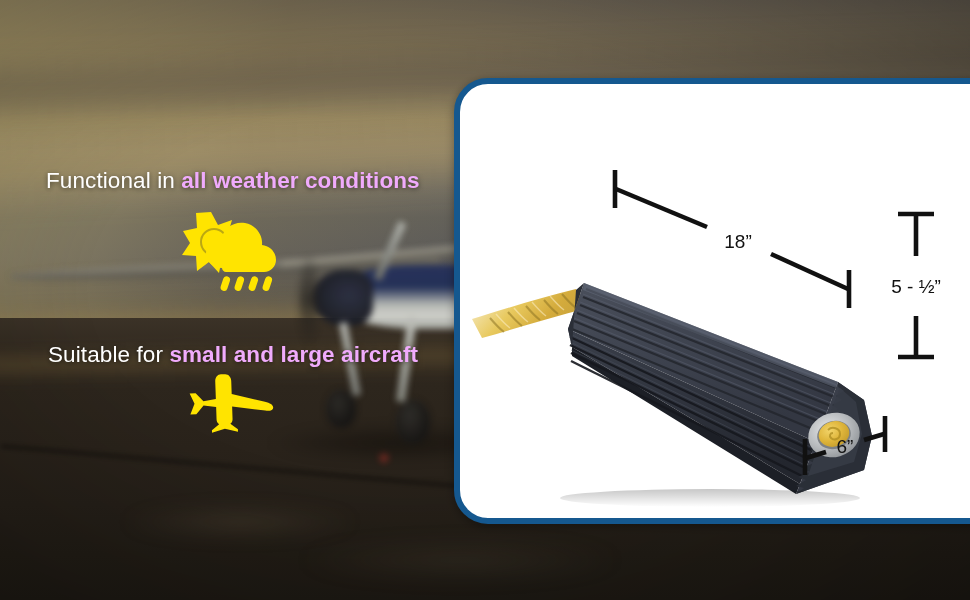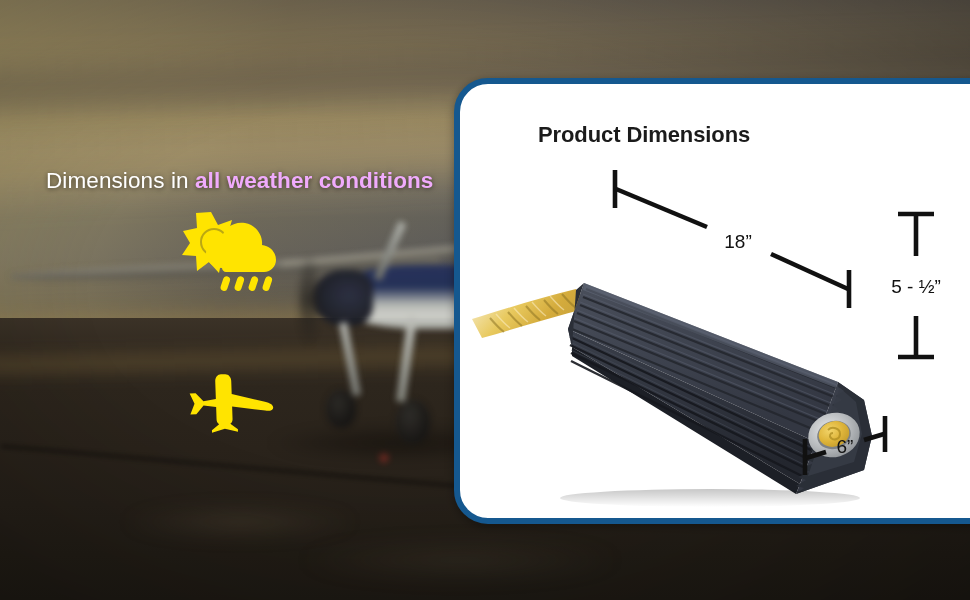--- a/index.html
+++ b/index.html
@@ -318,21 +318,21 @@
       <div class="p-tire-b"></div>
       <div class="p-redlight"></div>
     </div>
 
     <div class="photo-vignette"></div>
   </div>
 
   <div class="features">
 
     <div class="feature-line nosel" id="feature-line-0">
-      <span>Dimensions in </span><span class="hi">all weather conditions</span>
+      <span>Functional in </span><span class="hi">all weather conditions</span>
     </div>
 
     <div class="feature-icon" id="feature-icon-0">
       <svg width="104" height="86" viewBox="0 0 104 86" aria-hidden="true">
 
         <path d="M31 6 L38 19 L52 14 L48 28 L62 33 L49 41 L57 54 L42 52 L39 67 L29 56 L17 65 L16 50 L2 49 L10 37 L3 25 L17 22 L16 7 Z" fill="#ffe400"></path>
 
         <circle cx="34" cy="36" r="13" fill="none" stroke="#ffe400" stroke-width="6"></circle>
 
         <circle cx="34" cy="36" r="13" fill="none" stroke="#3d3a33" stroke-width="2" opacity="0.35"></circle>
@@ -342,34 +342,36 @@
 
         <g fill="#ffe400">
           <rect x="42" y="70" width="7" height="15" rx="3.5" transform="rotate(18 45 77)"></rect>
           <rect x="56" y="70" width="7" height="15" rx="3.5" transform="rotate(18 59 77)"></rect>
           <rect x="70" y="70" width="7" height="15" rx="3.5" transform="rotate(18 73 77)"></rect>
           <rect x="84" y="70" width="7" height="15" rx="3.5" transform="rotate(18 87 77)"></rect>
         </g>
       </svg>
     </div>
 
+    <div class="feature-line nosel" id="feature-line-1">
+      <span>Suitable for </span><span class="hi">small and large aircraft</span>
+    </div>
 
     <div class="feature-icon" id="feature-icon-1">
       <svg width="92" height="62" viewBox="0 0 92 62" aria-hidden="true">
         <path d="M41 2 C44.5 2 47 5 47 9 L47 22 L80 31 C85 32.4 88 34.4 88 37 C88 39.6 85 40.6 80 39.8
                  L47 34.6 L47 47 C47 49 46.2 50.6 44.6 51.8 L52 57.5 L52 60 L39 56.5 L26 60 L26 57.5
                  L33.4 51.8 C31.8 50.6 31 49 31 47 L31 34.6 L18.5 32.6 L11 41 L5 41 L9.5 30.5 L5 20 L11 20
                  L18.5 28.4 L31 26.4 L31 9 C31 5 33.5 2 37 2 Z" fill="#ffe400" transform="rotate(-2 46 31)"></path>
       </svg>
     </div>
   </div>
 
   <div class="panel">
 
-    <div class="panel-title nosel">Product Dimensions</div>
 
     <div class="chock-stage">
 
       <svg class="chock-svg" viewBox="0 0 560 446" aria-hidden="true">
         <defs>
           <linearGradient id="topFace" x1="0" y1="0" x2="0.35" y2="1">
             <stop offset="0%" stop-color="#4a4f5b"></stop>
             <stop offset="45%" stop-color="#3f4450"></stop>
             <stop offset="100%" stop-color="#333742"></stop>
           </linearGradient>

